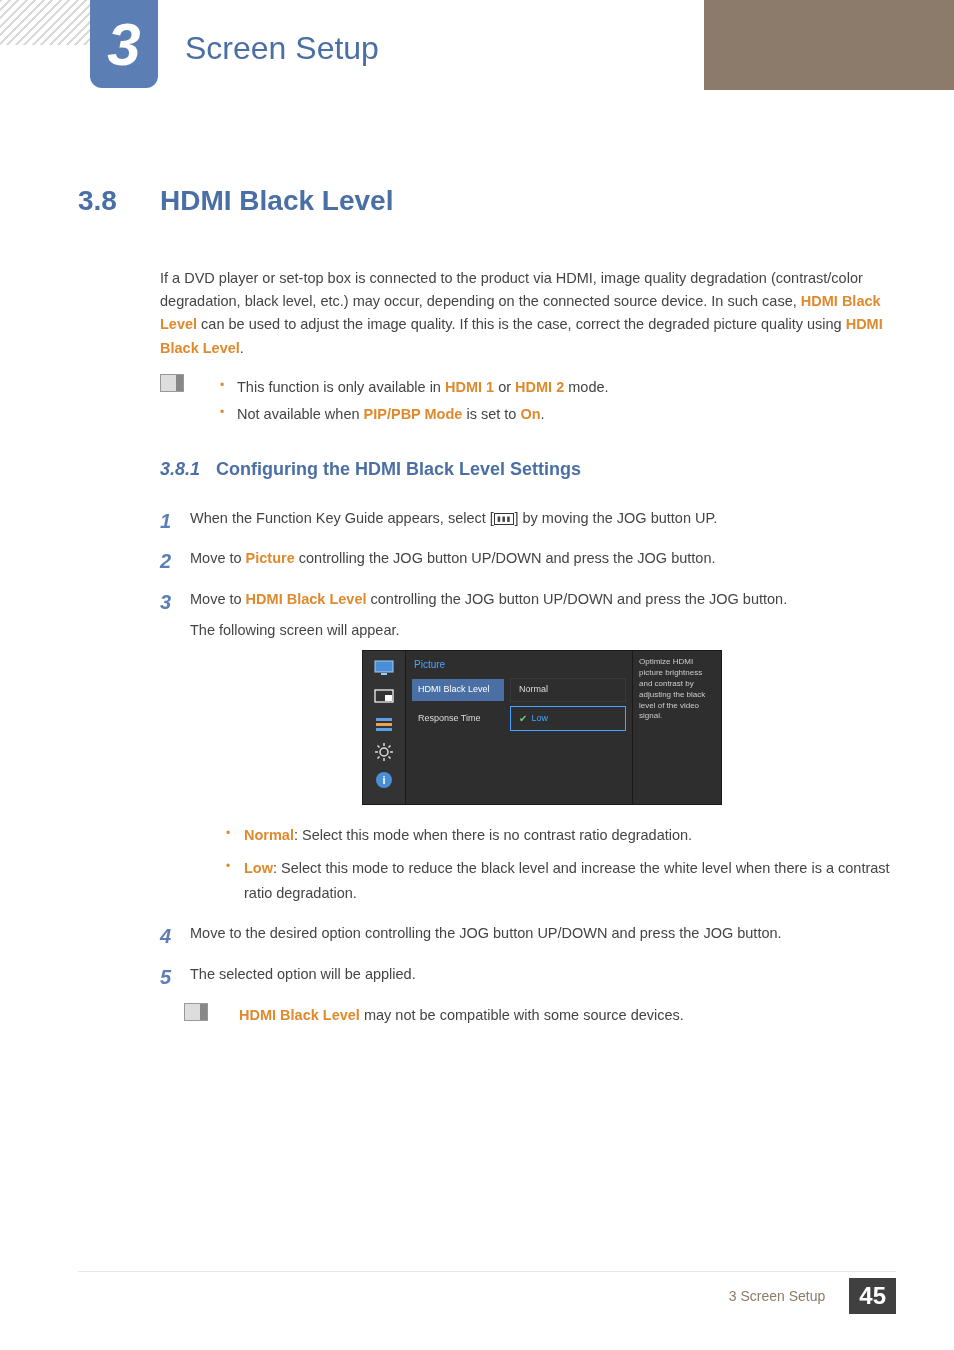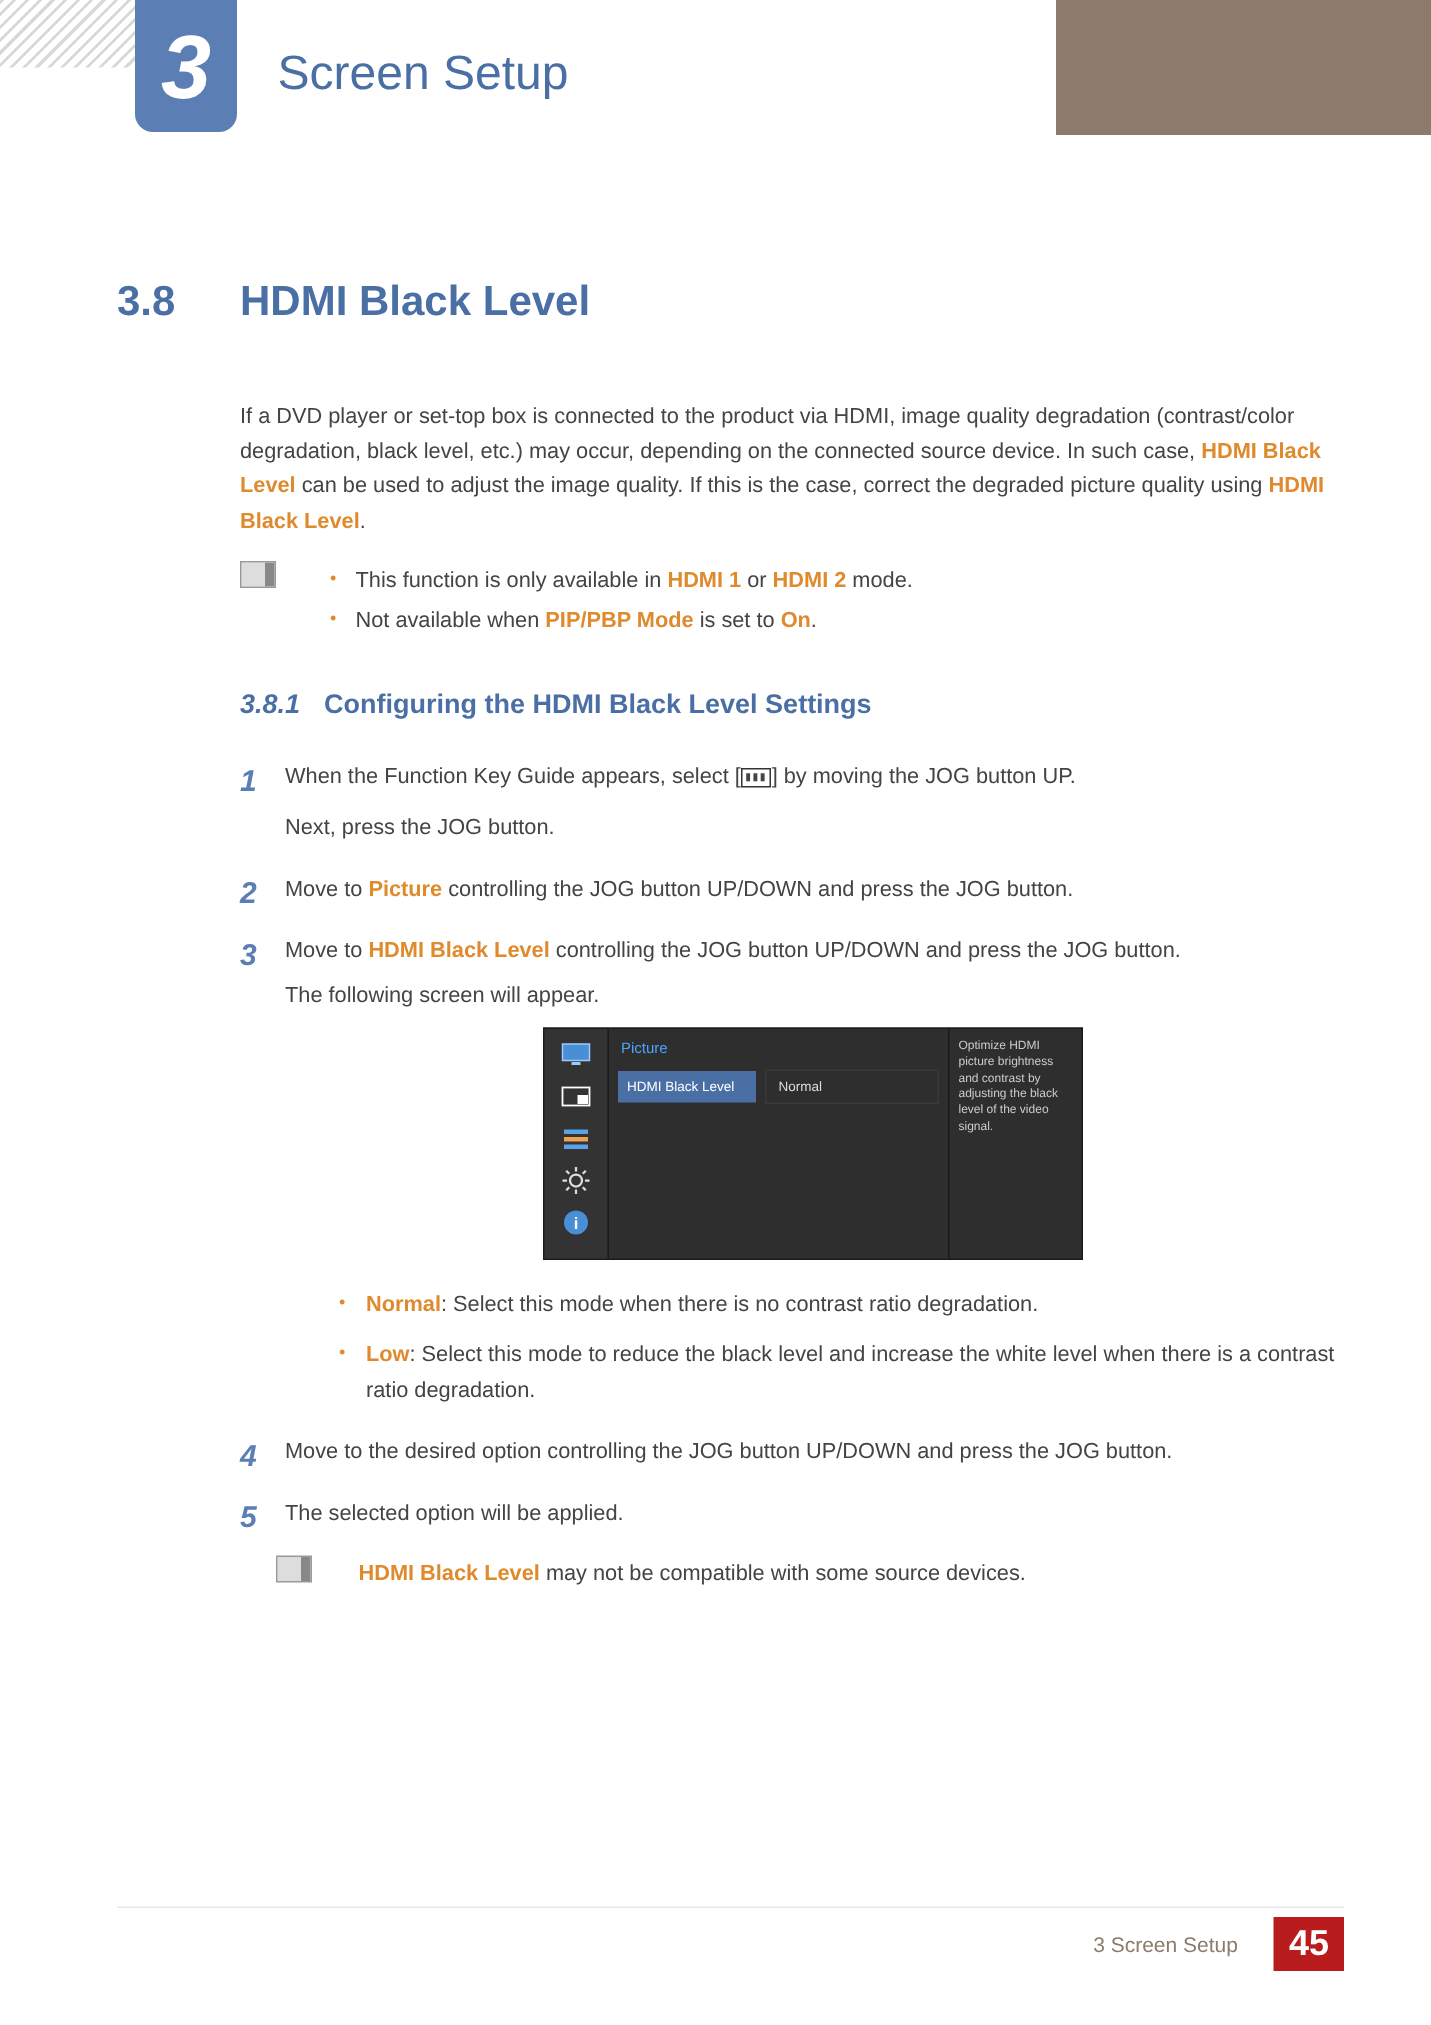--- a/index.html
+++ b/index.html
@@ -243,21 +243,21 @@
   .footer {
     position: absolute;
     bottom: 36px;
     right: 58px;
     display: flex;
     align-items: center;
     gap: 24px;
   }
   .footer-text { color: #8c7b6a; font-size: 14px; }
   .page-num {
-    background: #b91c1c;
+    background: #404040;
     color: #fff;
     font-size: 24px;
     font-weight: bold;
     padding: 4px 10px;
   }
   .footer-rule {
     position: absolute;
     bottom: 78px;
     left: 78px;
     right: 58px;
@@ -301,21 +301,20 @@
   </div>
 
   <div class="subsection">
     <span class="sub-num">3.8.1</span><span>Configuring the HDMI Black Level Settings</span>
   </div>
 
   <ol class="numlist">
     <li>
       <span class="marker">1</span>
       <span>When the Function Key Guide appears, select [</span><span class="menu-icon"></span><span>] by moving the JOG button UP.</span>
-      <div style="margin-top:10px">Next, press the JOG button.</div>
     </li>
     <li>
       <span class="marker">2</span>
       <span>Move to </span><span class="highlight">Picture</span><span> controlling the JOG button UP/DOWN and press the JOG button.</span>
     </li>
     <li>
       <span class="marker">3</span>
       <span>Move to </span><span class="highlight">HDMI Black Level</span><span> controlling the JOG button UP/DOWN and press the JOG button.</span>
       <div style="margin-top:6px">The following screen will appear.</div>
 
@@ -362,20 +361,27 @@
               </svg>
             </div>
         </div>
         <div class="osd-mid">
           <div class="osd-title">Picture</div>
           <div class="osd-items">
             <div class="osd-row">
               <div class="osd-label active">HDMI Black Level</div>
               <div class="osd-val">Normal</div>
             </div>
+            <div class="osd-row">
+              <div class="osd-label">Response Time</div>
+              <div class="osd-val active">
+                  <span class="check">✔</span>
+                  <span>Low</span>
+                </div>
+            </div>
           </div>
         </div>
         <div class="osd-right">Optimize HDMI picture brightness and contrast by adjusting the black level of the video signal.</div>
       </div>
 
       <ul class="options-list" style="margin-left:30px">
         <li><span class="highlight">Normal</span><span>: Select this mode when there is no contrast ratio degradation.</span></li>
         <li><span class="highlight">Low</span><span>: Select this mode to reduce the black level and increase the white level when there is a contrast ratio degradation.</span></li>
       </ul>
     </li>

